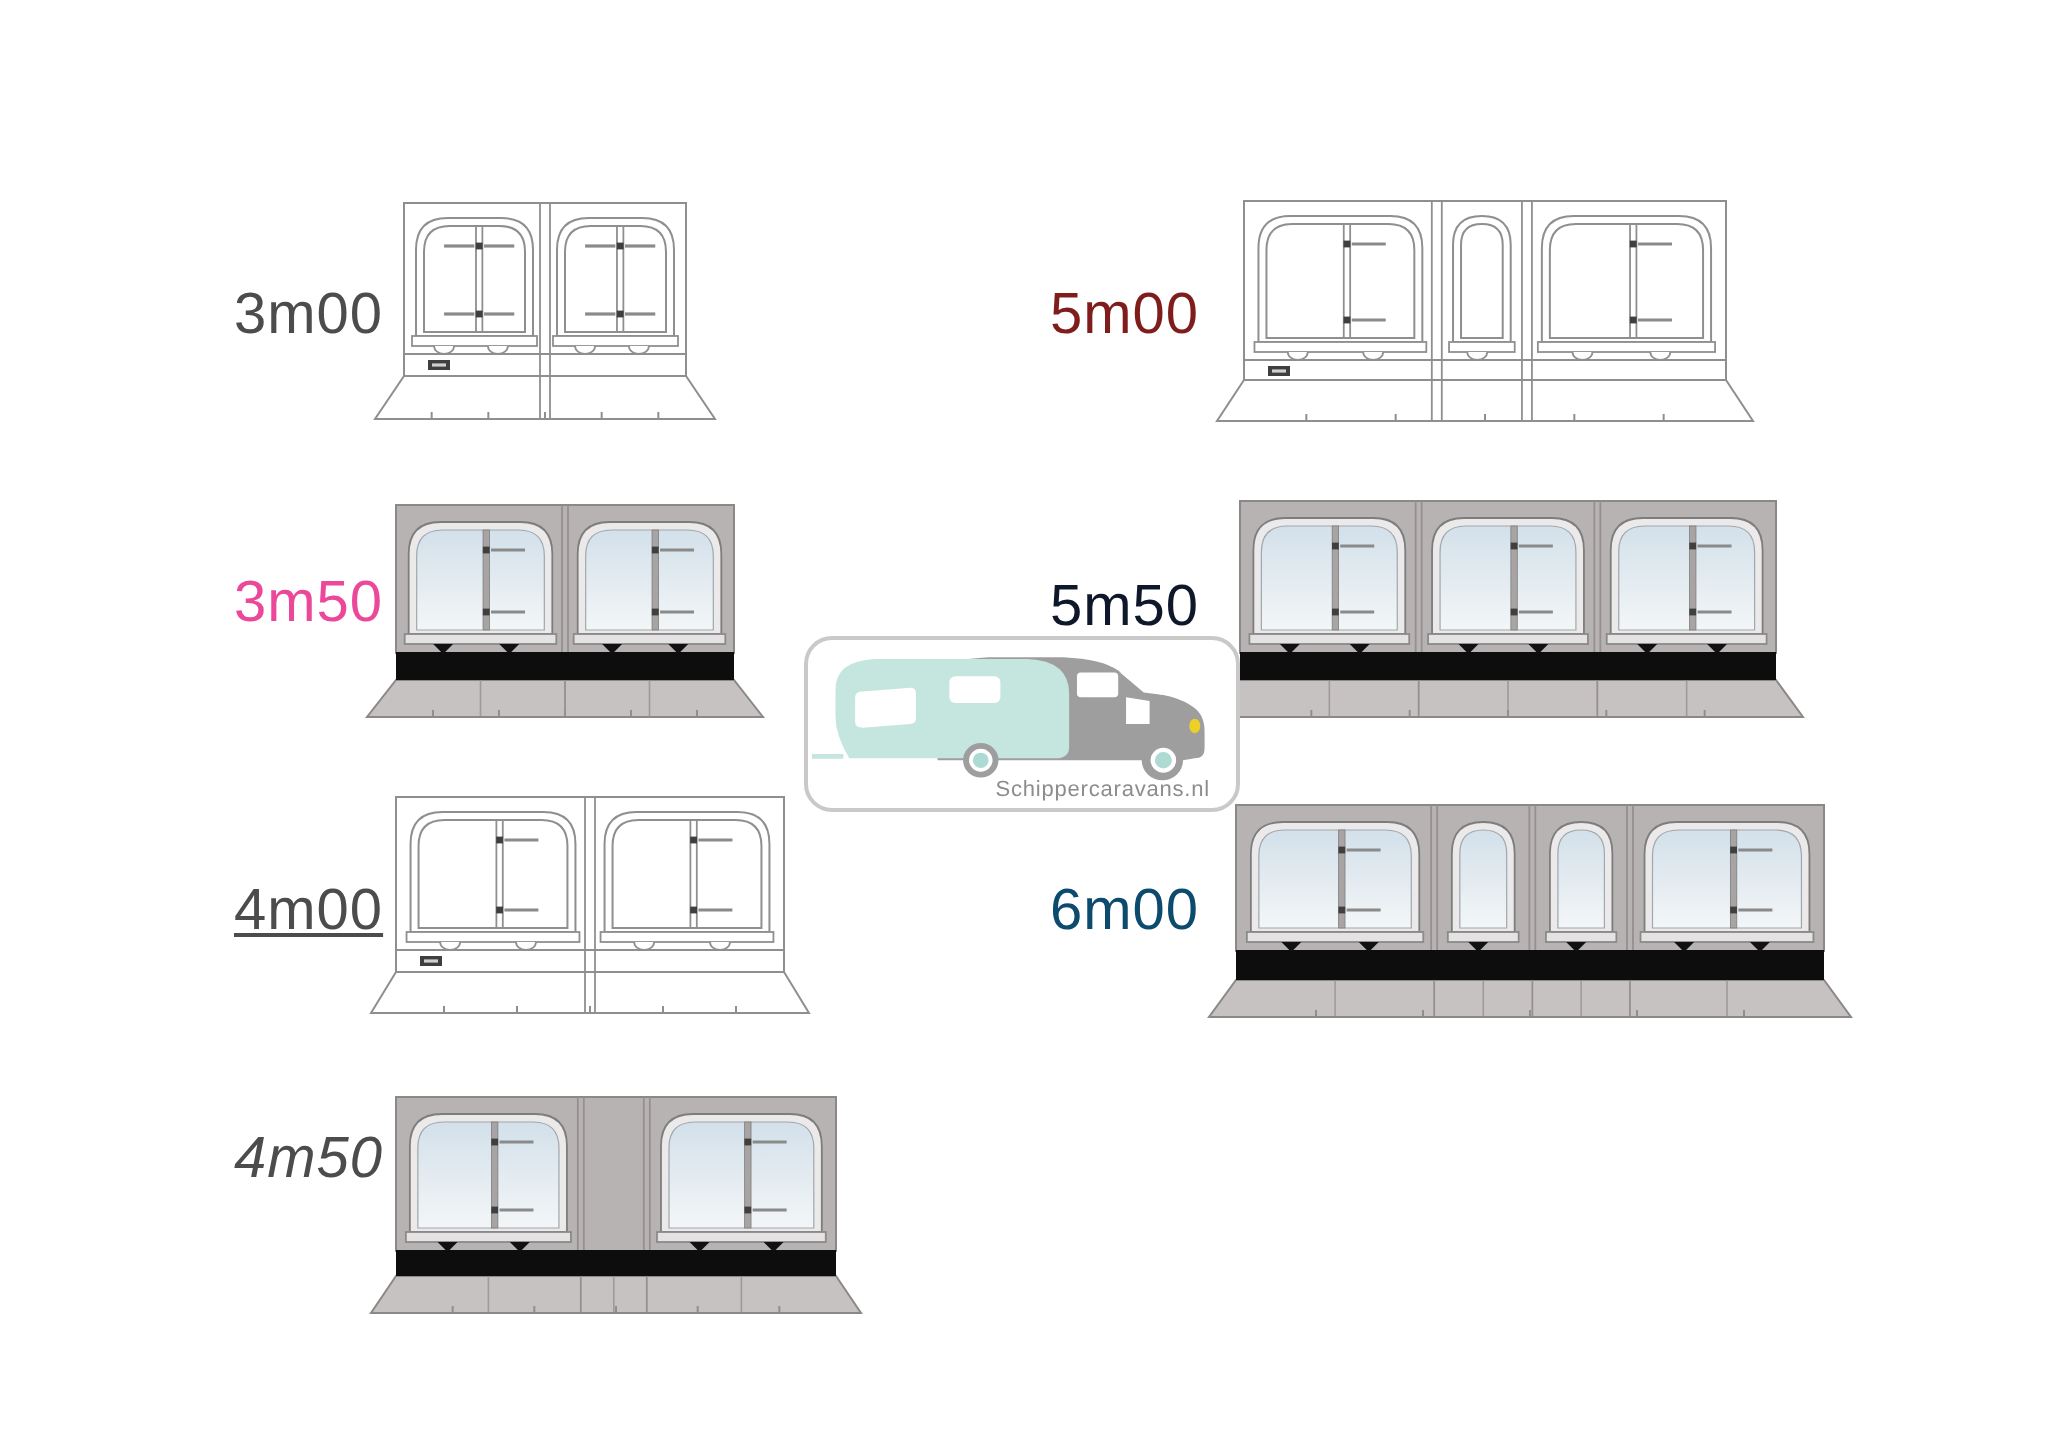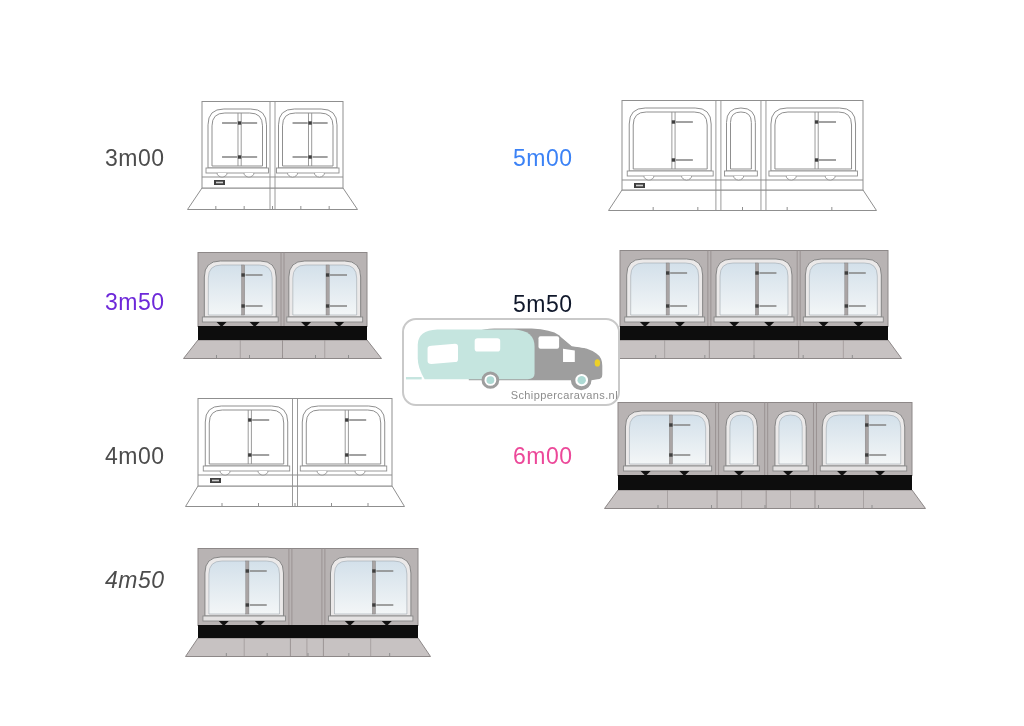--- a/index.html
+++ b/index.html
@@ -1,23 +1,23 @@
 <!DOCTYPE html>
 <html><head>
 <meta charset="utf-8">
 <style>
   html,body{margin:0;padding:0;background:#ffffff;}
   body{width:1024px;height:726px;font-family:"Liberation Sans",sans-serif;overflow:hidden;}
   #canvas{position:relative;width:1024px;height:726px;background:#ffffff;}
   .awning-item{position:absolute;left:0;top:0;}
-  .awning-label{position:absolute;font-size:23px;color:#4c4c4c;letter-spacing:0.5px;white-space:nowrap;transform:translateY(-50%);}
+  .awning-label{position:absolute;font-size:29px;color:#4c4c4c;letter-spacing:0.5px;white-space:nowrap;transform:translateY(-50%);margin-left:12px;}
   .awning-art{position:absolute;overflow:visible;}
   #watermark{position:absolute;background:#ffffff;border:2px solid #c9c9c9;box-sizing:border-box;}
   #watermark svg{position:absolute;left:0;top:0;width:100%;height:100%;}
-  .wm-text{position:absolute;right:0;bottom:3px;font-size:11px;letter-spacing:0.4px;white-space:nowrap;text-align:center;}
+  .wm-text{position:absolute;right:13px;bottom:3px;font-size:11px;letter-spacing:0.4px;white-space:nowrap;text-align:center;}
 </style>
 </head>
 <body>
 
 <div id="canvas">
 
   <div id="grid">
     <div class="awning-item">
       <div class="awning-label" style="left: 105px; top: 158px; color: rgb(76, 76, 76);">3m00</div>
       <svg class="awning-art" viewBox="0 0 171 109" width="171" height="109" style="left: 187px; top: 101px;">
@@ -64,21 +64,21 @@
           <line x1="125.49000000000001" y1="56" x2="140.64000000000001" y2="56" stroke="#8a8a8a" stroke-width="1.6"></line>
           <line x1="105.53999999999999" y1="56" x2="120.69" y2="56" stroke="#8a8a8a" stroke-width="1.6"></line>
           <rect x="121.39" y="54.3" width="3.4" height="3.4" fill="#3f3f3f"></rect>
           <rect x="89.5" y="67" width="62.5" height="5" fill="#ffffff" stroke="#8f8f8f" stroke-width="0.9"></rect>
           <path d="M 100.53999999999999,72 a 5 4 0 0 0 10 0" fill="#ffffff" stroke="#8f8f8f" stroke-width="0.9"></path>
           <path d="M 127.44999999999999,72 a 5 4 0 0 0 10 0" fill="#ffffff" stroke="#8f8f8f" stroke-width="0.9"></path>
         </svg>
     </div>
 
     <div class="awning-item">
-      <div class="awning-label" style="left: 105px; top: 302px; color: #6d28d9;">3m50</div>
+      <div class="awning-label" style="left: 105px; top: 302px; color: #ec4899;">3m50</div>
       <svg class="awning-art" viewBox="0 0 199 107" width="199" height="107" style="left: 183px; top: 252px;">
           <defs>
             <linearGradient id="glass1" x1="0" y1="0" x2="0" y2="1">
               <stop offset="0" stop-color="#d3e0ea"></stop>
               <stop offset="1" stop-color="#f3f6f7"></stop>
             </linearGradient>
           </defs>
           <polygon points="15,88 184,88 198.5,106.5 0.5,106.5" fill="#c7c2c2" stroke="#8d8888" stroke-width="1"></polygon>
           <line x1="33.5" y1="103" x2="33.5" y2="106" stroke="#8f8f8f" stroke-width="1"></line>
           <line x1="66.5" y1="103" x2="66.5" y2="106" stroke="#8f8f8f" stroke-width="1"></line>
@@ -109,21 +109,21 @@
           <rect x="142.92300000000003" y="21.3" width="3.4" height="3.4" fill="#3f3f3f"></rect>
           <line x1="147.02300000000002" y1="54" x2="164.02300000000002" y2="54" stroke="#8a8a8a" stroke-width="1.6"></line>
           <rect x="142.92300000000003" y="52.3" width="3.4" height="3.4" fill="#3f3f3f"></rect>
           <rect x="103.8375" y="65" width="75.825" height="5" fill="#e4e2e2" stroke="#8a8a8a" stroke-width="0.9"></rect>
           <polygon points="118.0755,70 128.0755,70 123.0755,75" fill="#111111"></polygon>
           <polygon points="151.115,70 161.115,70 156.115,75" fill="#111111"></polygon>
         </svg>
     </div>
 
     <div class="awning-item">
-      <div class="awning-label" style="left: 105px; top: 456px; color: rgb(76, 76, 76);">4m00</div>
+      <div class="awning-label" style="left: 105px; top: 456px; color: rgb(76, 76, 76); text-decoration: underline;">4m00</div>
       <svg class="awning-art" viewBox="0 0 220 109" width="220" height="109" style="left: 185px; top: 398px;">
           <defs>
             <linearGradient id="glass2" x1="0" y1="0" x2="0" y2="1">
               <stop offset="0" stop-color="#d3e0ea"></stop>
               <stop offset="1" stop-color="#f3f6f7"></stop>
             </linearGradient>
           </defs>
           <polygon points="13,88 207,88 219.5,108.5 0.5,108.5" fill="#ffffff" stroke="#8f8f8f" stroke-width="1"></polygon>
           <line x1="37" y1="105" x2="37" y2="108" stroke="#8f8f8f" stroke-width="1"></line>
           <line x1="73.5" y1="105" x2="73.5" y2="108" stroke="#8f8f8f" stroke-width="1"></line>
@@ -206,21 +206,21 @@
           <rect x="187.2164" y="21.3" width="3.4" height="3.4" fill="#3f3f3f"></rect>
           <line x1="191.3164" y1="57" x2="208.3164" y2="57" stroke="#8a8a8a" stroke-width="1.6"></line>
           <rect x="187.2164" y="55.3" width="3.4" height="3.4" fill="#3f3f3f"></rect>
           <rect x="143.49499999999998" y="68" width="84.41000000000001" height="5" fill="#e4e2e2" stroke="#8a8a8a" stroke-width="0.9"></rect>
           <polygon points="159.79339999999996,73 169.79339999999996,73 164.79339999999996,78" fill="#111111"></polygon>
           <polygon points="196.78199999999998,73 206.78199999999998,73 201.78199999999998,78" fill="#111111"></polygon>
         </svg>
     </div>
 
     <div class="awning-item">
-      <div class="awning-label" style="left: 513px; top: 158px; color: #3b82f6;">5m00</div>
+      <div class="awning-label" style="left: 513px; top: 158px; color: #7f1d1d;">5m00</div>
       <svg class="awning-art" viewBox="0 0 269 111" width="269" height="111" style="left: 608px; top: 100px;">
           <defs>
             <linearGradient id="glass4" x1="0" y1="0" x2="0" y2="1">
               <stop offset="0" stop-color="#d3e0ea"></stop>
               <stop offset="1" stop-color="#f3f6f7"></stop>
             </linearGradient>
           </defs>
           <polygon points="14,90 255,90 268.5,110.5 0.5,110.5" fill="#ffffff" stroke="#8f8f8f" stroke-width="1"></polygon>
           <line x1="45.166666666666664" y1="107" x2="45.166666666666664" y2="110" stroke="#8f8f8f" stroke-width="1"></line>
           <line x1="89.83333333333333" y1="107" x2="89.83333333333333" y2="110" stroke="#8f8f8f" stroke-width="1"></line>
@@ -321,21 +321,21 @@
           <rect x="238.67066666666665" y="21.3" width="3.4" height="3.4" fill="#3f3f3f"></rect>
           <line x1="242.77066666666664" y1="56" x2="259.77066666666667" y2="56" stroke="#8a8a8a" stroke-width="1.6"></line>
           <rect x="238.67066666666665" y="54.3" width="3.4" height="3.4" fill="#3f3f3f"></rect>
           <rect x="197.36666666666665" y="67" width="79.93333333333334" height="5" fill="#e4e2e2" stroke="#8a8a8a" stroke-width="0.9"></rect>
           <polygon points="212.59066666666664,72 222.59066666666664,72 217.59066666666664,77" fill="#111111"></polygon>
           <polygon points="247.51999999999998,72 257.52,72 252.51999999999998,77" fill="#111111"></polygon>
         </svg>
     </div>
 
     <div class="awning-item">
-      <div class="awning-label" style="left: 513px; top: 456px; color: #ec4899;">6m00</div>
+      <div class="awning-label" style="left: 513px; top: 456px; color: #0c4a6e;">6m00</div>
       <svg class="awning-art" viewBox="0 0 322 107" width="322" height="107" style="left: 604px; top: 402px;">
           <defs>
             <linearGradient id="glass6" x1="0" y1="0" x2="0" y2="1">
               <stop offset="0" stop-color="#d3e0ea"></stop>
               <stop offset="1" stop-color="#f3f6f7"></stop>
             </linearGradient>
           </defs>
           <polygon points="14,88 308,88 321.5,106.5 0.5,106.5" fill="#c7c2c2" stroke="#8d8888" stroke-width="1"></polygon>
           <line x1="54" y1="103" x2="54" y2="106" stroke="#8f8f8f" stroke-width="1"></line>
           <line x1="107.5" y1="103" x2="107.5" y2="106" stroke="#8f8f8f" stroke-width="1"></line>

